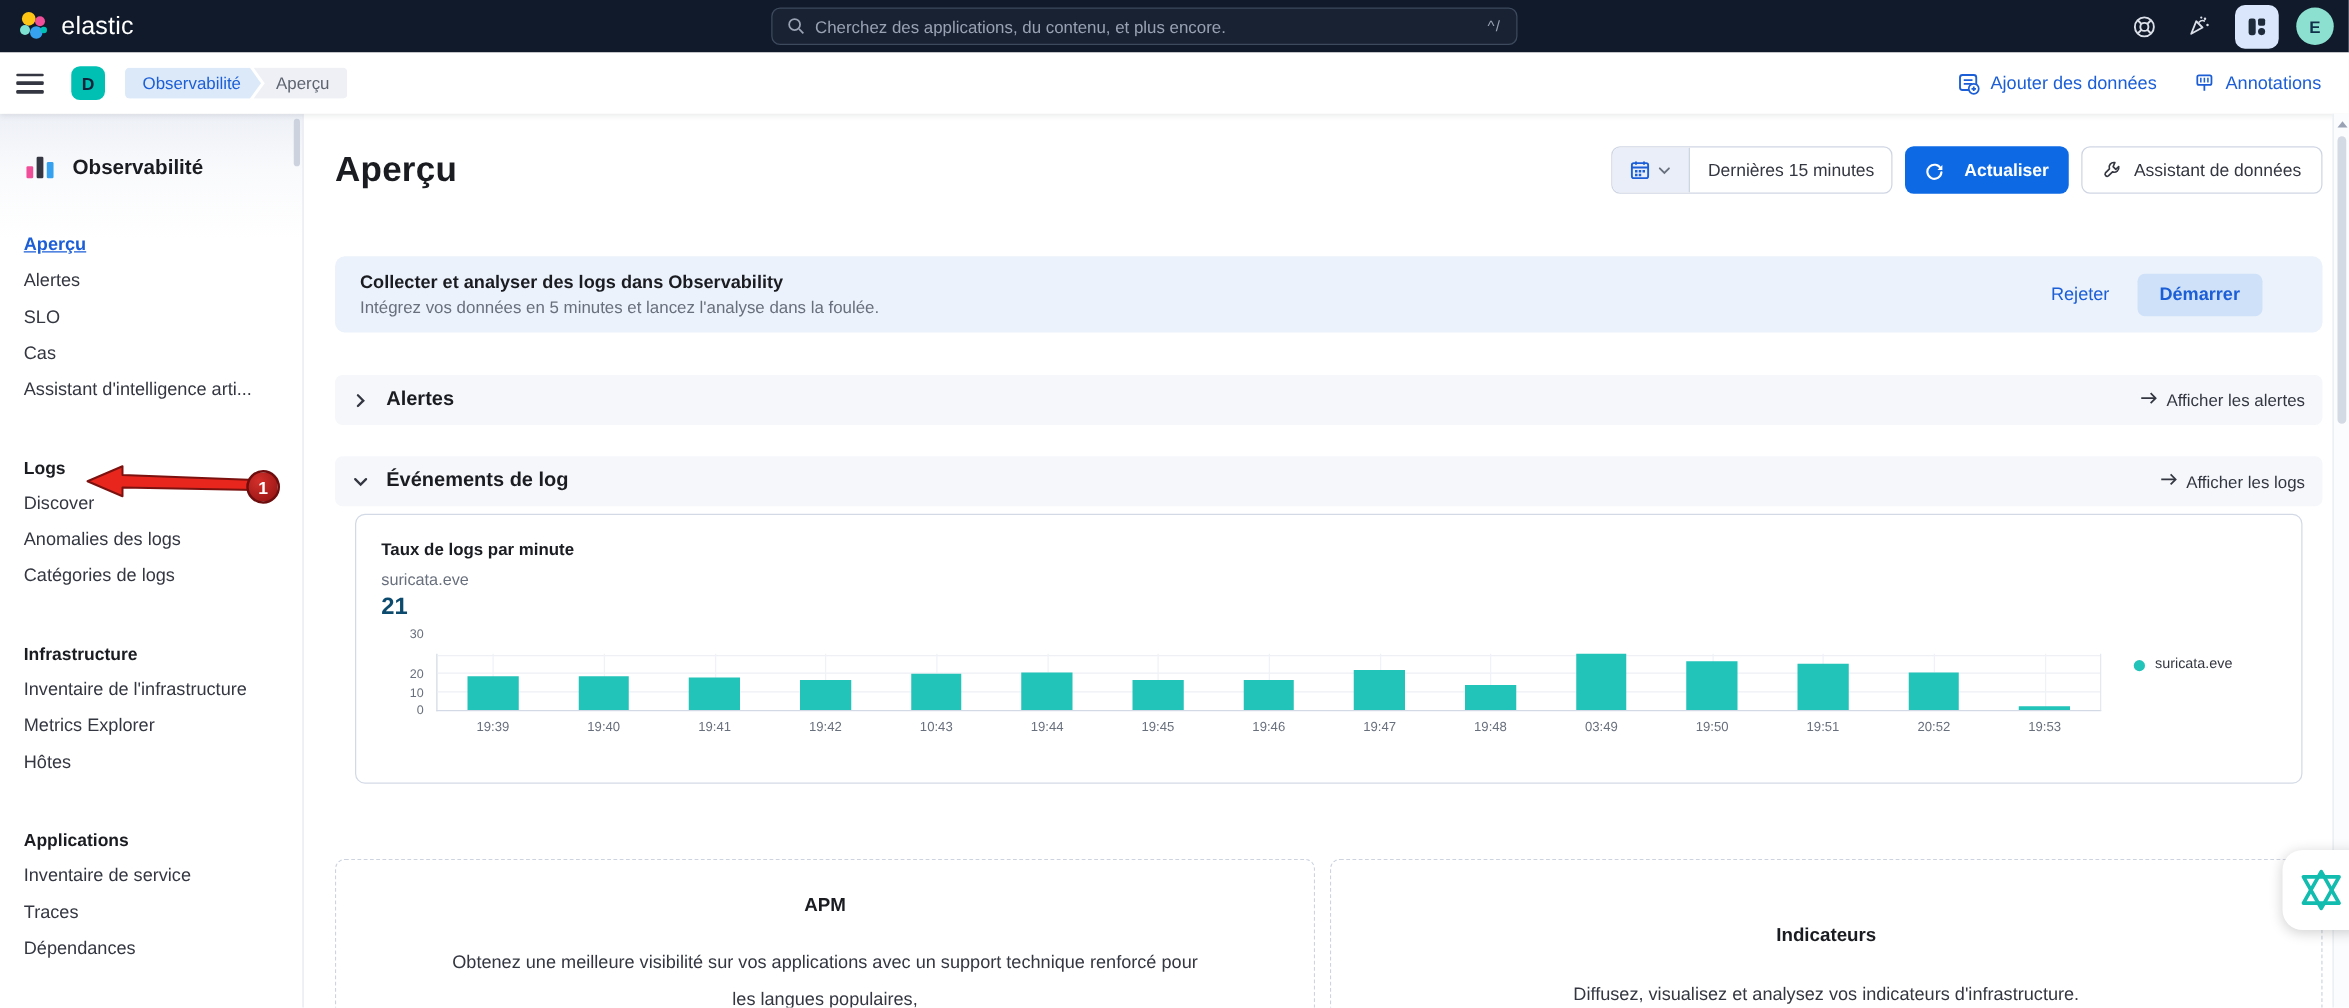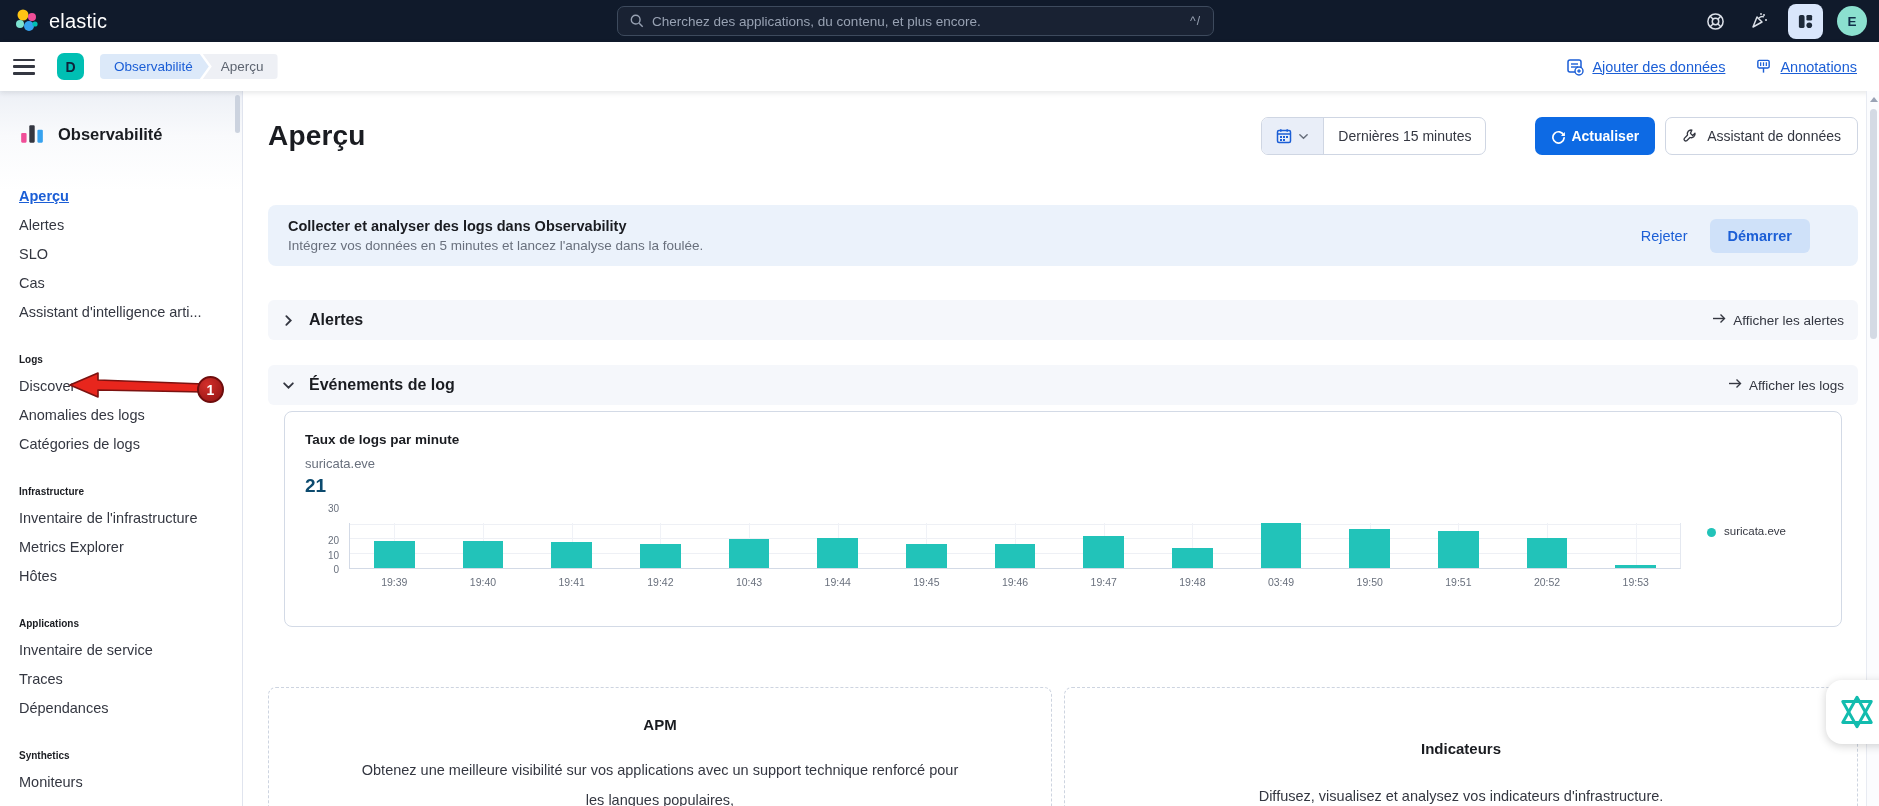--- a/index.html
+++ b/index.html
@@ -33,30 +33,30 @@
   .space-badge { margin-left:22px; width:27px; height:27px; background:#00bfb3; color:#0f2239;
     border-radius:7px; display:flex; align-items:center; justify-content:center;
     font-weight:bold; font-size:14px; }
   .crumbs { display:flex; margin-left:16px; }
   .crumb1 { background:#dce9f9; color:#1b5ed6; font-size:13.5px; padding:5px 16px 5px 14px;
     clip-path:polygon(0 0, calc(100% - 9px) 0, 100% 50%, calc(100% - 9px) 100%, 0 100%); border-radius:4px 0 0 4px; }
   .crumb2 { background:#eef0f5; color:#5d6470; font-size:13.5px; padding:5px 14px 5px 18px; margin-left:-6px;
     clip-path:polygon(0 0, 100% 0, 100% 100%, 0 100%, 9px 50%); border-radius:0 4px 4px 0; }
   .crumb-actions { position:absolute; right:22px; top:0; height:49px; display:flex; align-items:center; gap:30px; }
   .crumb-action { display:flex; align-items:center; gap:8px; color:#1b5ed6; font-size:14.5px;
-    font-weight:500; cursor:pointer;text-decoration:underline; }
+    font-weight:500; cursor:pointer; }
 
   
   .sidebar { position:absolute; left:0; top:91px; width:243px; bottom:0;
     border-right:1px solid #e0e4ee;
     background:linear-gradient(180deg,#edf0f6 0px,#f9fafc 45px,#ffffff 100px); }
   .sidebar-inner { padding:30px 10px 0 19px; }
   .app-head { display:flex; align-items:center; gap:13px; margin-bottom:34px; }
   .app-title { font-size:16.5px; font-weight:bold; color:#1a1c21; }
-  .nav-group-header { font-size:10px; font-weight:bold; color:#1a1c21; padding:6px 0; margin-top:22px; }
+  .nav-group-header { font-size:14px; font-weight:bold; color:#1a1c21; padding:6px 0; margin-top:34px; }
   .nav-item { font-size:14.5px; color:#343741; padding:6.5px 0; cursor:pointer; white-space:nowrap; }
   .nav-item.active { color:#1b5ed6; font-weight:bold; text-decoration:underline; }
   .side-scroll-thumb { position:absolute; right:2px; top:4px; width:5px; height:38px;
     background:#ccd3df; border-radius:3px; }
 
   
   .anno-arrow { position:absolute; left:66px; top:370px; width:142px; height:34px; z-index:20; }
   .anno-badge { position:absolute; left:197px; top:376px; width:27px; height:27px; z-index:21;
     border-radius:50%; background:radial-gradient(circle at 35% 30%,#d32f2a,#8f1212);
     border:2px solid #6e0d0d; color:#fff; font-size:14px; font-weight:bold;
@@ -67,22 +67,22 @@
     padding:26px 21px 0 25px; overflow:hidden; }
   .title-row { display:flex; justify-content:space-between; align-items:center; }
   .page-title { font-size:28px; font-weight:bold; letter-spacing:.2px; }
   .controls { display:flex; gap:10px; align-items:center; }
   .datepicker { display:flex; align-items:stretch; height:38px; border:1px solid #cfd6e3;
     border-radius:7px; overflow:hidden; background:#fff; cursor:pointer; }
   .dp-left { width:62px; background:#e9eef8; display:flex; align-items:center; justify-content:center;
     gap:6px; border-right:1px solid #cfd6e3; }
   .dp-text { display:flex; align-items:center; padding:0 14px; font-size:14px; color:#343741; }
   .btn-primary { height:38px; background:#0d6ae4; color:#fff; font-weight:bold; font-size:14px;
-    border:none; border-radius:7px; padding:0 16px; display:flex; align-items:center; gap:5px; cursor:pointer;
-    font-family:inherit;margin-left:39px; }
+    border:none; border-radius:7px; padding:0 16px; display:flex; align-items:center; gap:16px; cursor:pointer;
+    font-family:inherit; }
   .btn-outline { height:38px; background:#fff; color:#343741; font-size:14px; border:1px solid #cfd6e3;
     border-radius:7px; padding:0 16px; display:flex; align-items:center; gap:9px; cursor:pointer;
     font-family:inherit; }
 
   .banner { margin-top:50px; background:#ebf2fb; border-radius:8px; padding:13px 20px;
     display:flex; align-items:center; justify-content:space-between; }
   .banner-title { font-size:14.5px; font-weight:bold; }
   .banner-sub { font-size:13.5px; color:#69707d; margin-top:4px; }
   .banner-actions { display:flex; align-items:center; gap:22px; margin-right:28px; }
   .link-blue { color:#1b5ed6; font-size:14.5px; cursor:pointer; }

